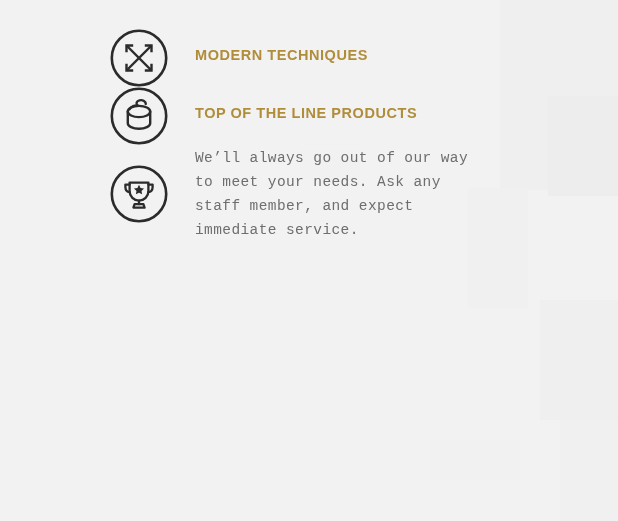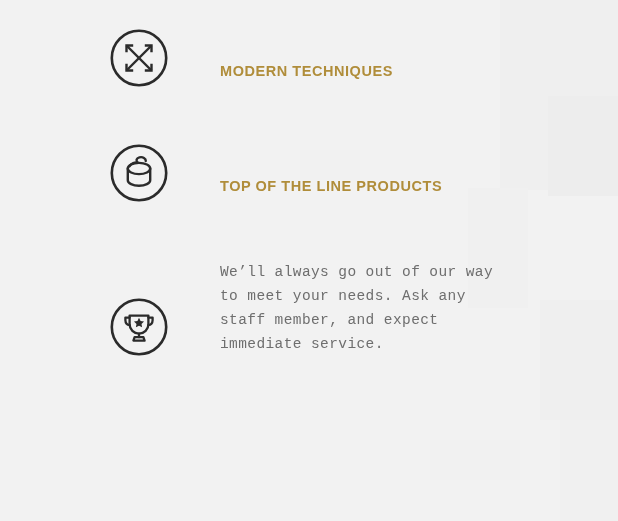--- a/index.html
+++ b/index.html
@@ -36,25 +36,24 @@
   .wm-g { left: 300px; top: 150px;  width: 60px;  height: 30px;  background: #f1f1f1; }
 
   
   .features {
     position: relative;
     z-index: 1;
     padding: 29px 0 0 0;
   }
   .feature {
     display: flex;
-    align-items: flex-end;
+    align-items: center;
     margin-bottom: 0;
-    gap: 25px;
   }
-  .feature + .feature { margin-top: 57px; }
+  .feature + .feature { }
 
   .icon-wrap {
     width: 62px;
     min-width: 62px;
     margin-left: 108px;
     margin-right: 25px;
     display: flex;
     align-items: flex-start;
     justify-content: center;
   }

